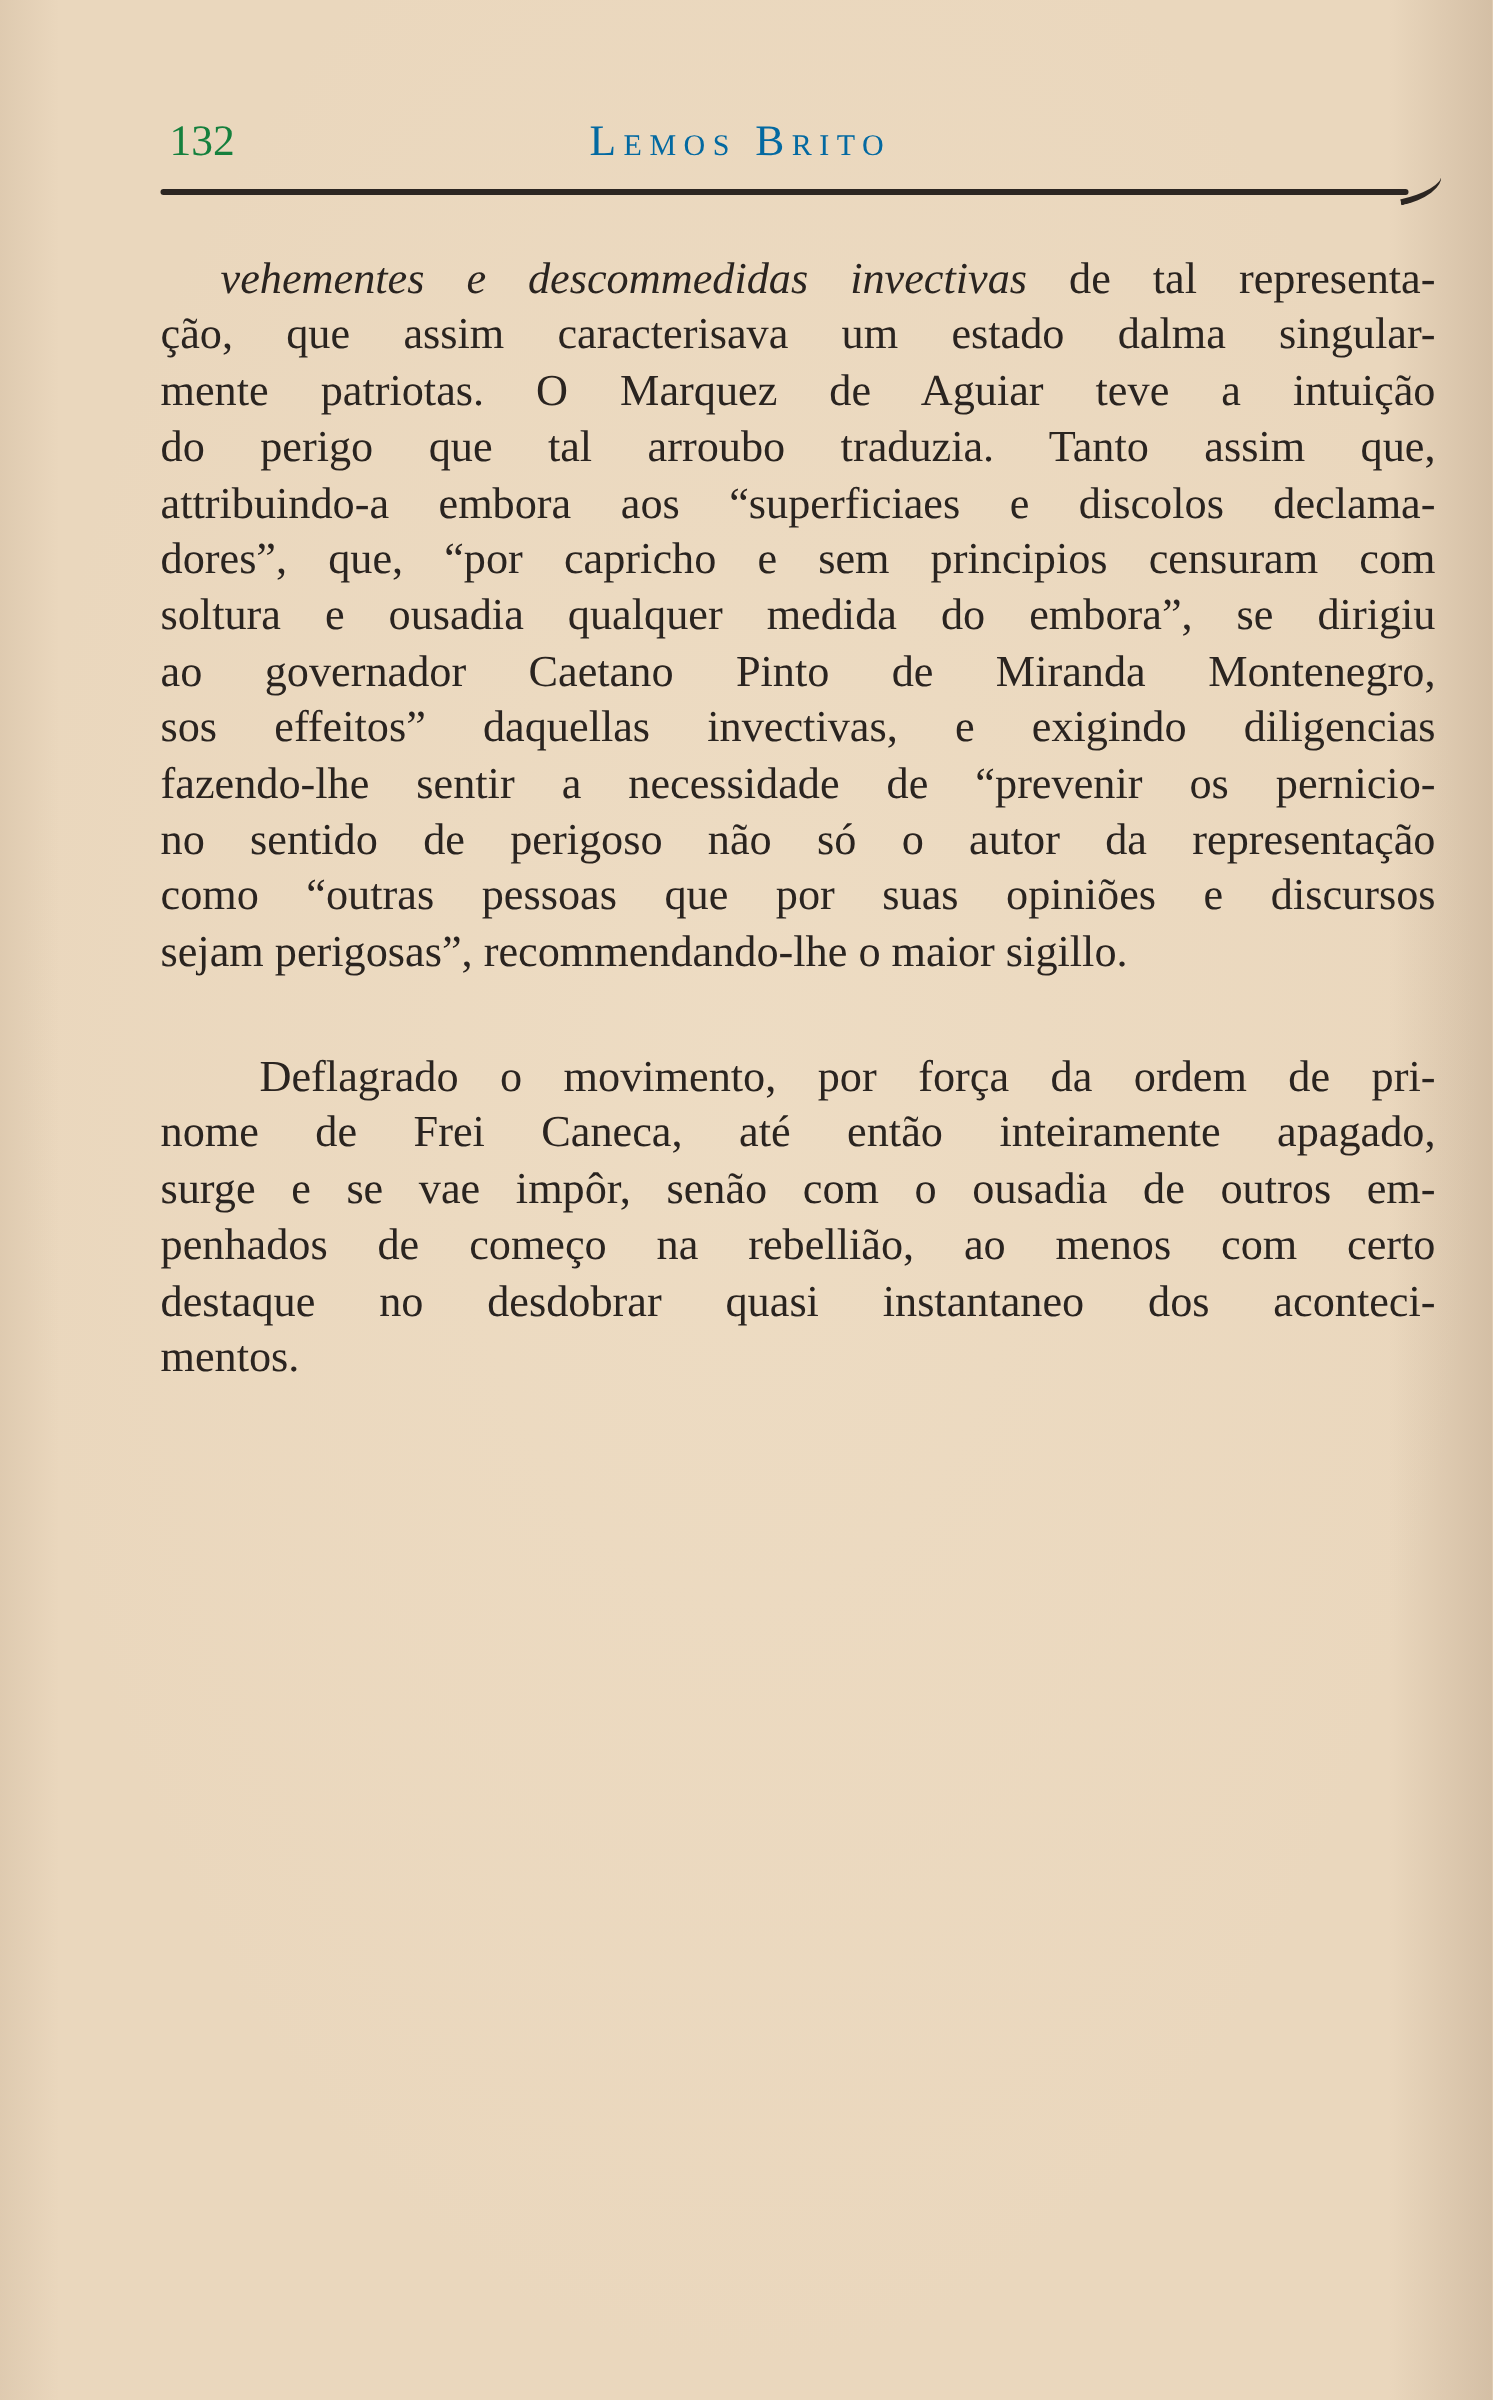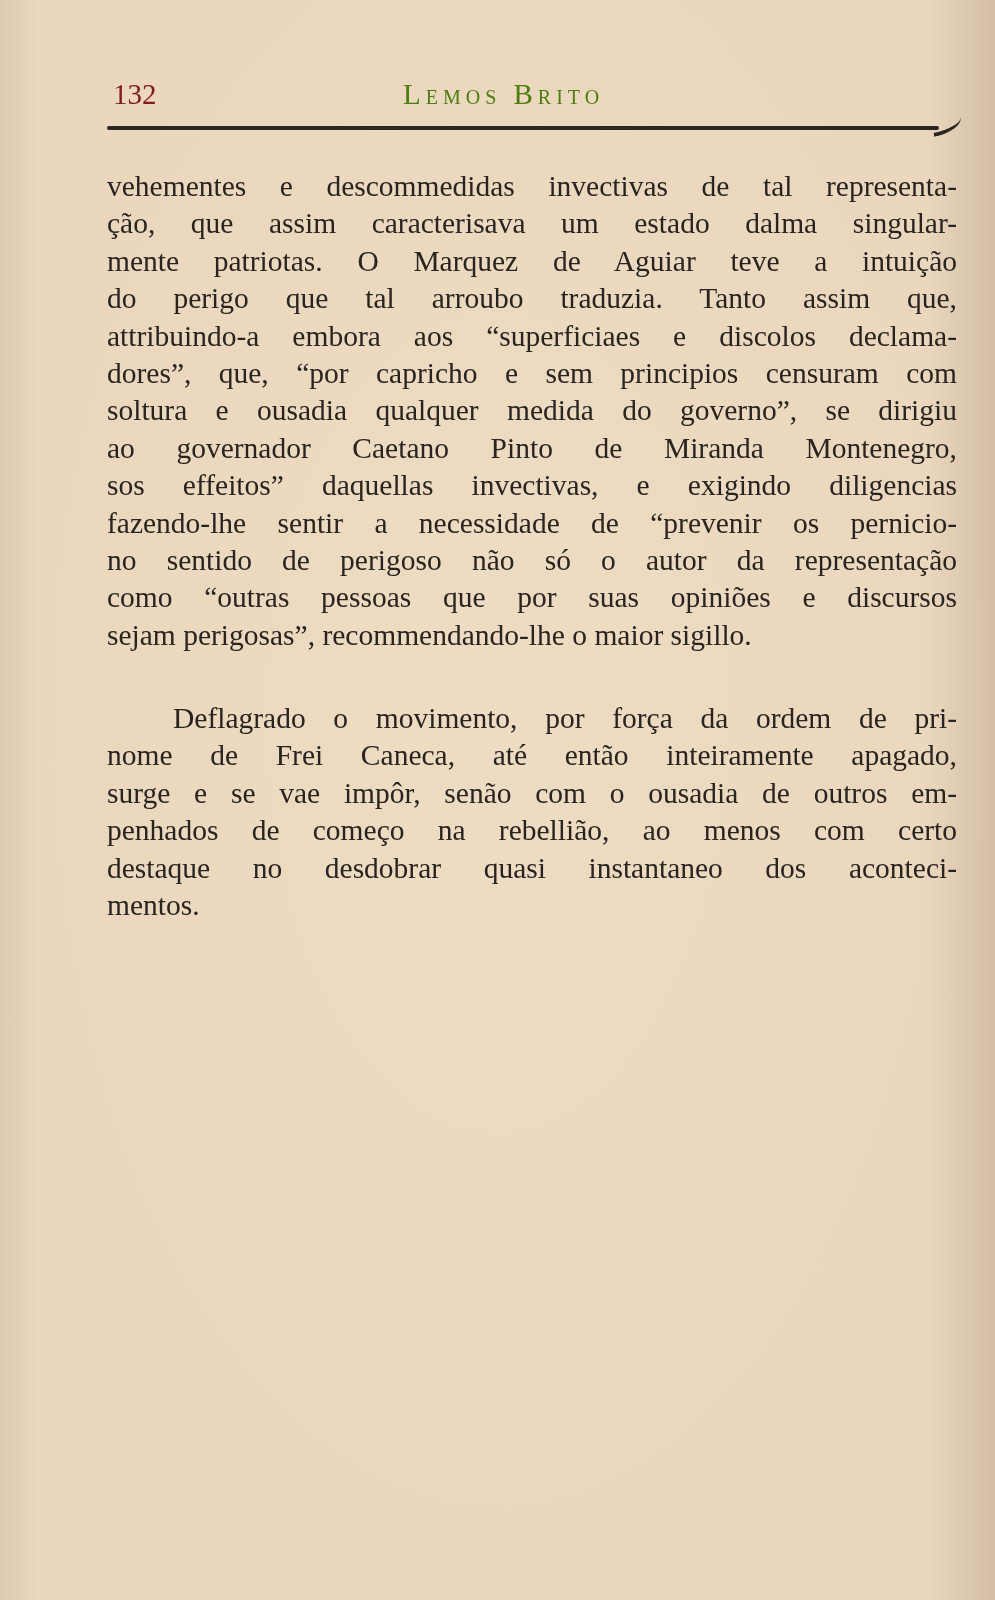--- a/index.html
+++ b/index.html
@@ -29,31 +29,31 @@
     top: 78px;
     width: 850px;
     height: 40px;
   }
   .page-number {
     position: absolute;
     left: 0;
     top: 0;
     font-family: "Liberation Serif", serif;
     font-size: 29px;
-    color: #7f1d1d;
+    color: #15803d;
   }
   .running-title {
     position: absolute;
-    left: 290px;
+    left: 280px;
     top: 0;
     font-family: "Liberation Serif", serif;
     font-size: 29px;
     font-variant: small-caps;
     letter-spacing: 5px;
-    color: #4d7c0f;
+    color: #0369a1;
   }
   .head-rule {
     position: absolute;
     left: 107px;
     top: 126px;
     width: 832px;
     height: 4px;
     background: #2c2622;
     border-radius: 2px;
   }
@@ -86,20 +86,22 @@
     color: #2a2420;
   }
   .line.last {
     text-align-last: left;
   }
   .line.indent {
     padding-left: 66px;
     margin-top: 46px;
   }
   .italic {
+    font-style: italic;
+    margin-left: 40px;
   }
 </style>
 </head>
 <body>
 
 <div class="page">
 
   <div class="running-head">
     <span class="page-number">132</span>
     <span class="running-title">Lemos Brito</span>
@@ -109,21 +111,21 @@
 
   <div class="body-text">
 
     <div>
       <span class="line"><span class="italic">vehementes e descommedidas invectivas</span><span> de tal representa-</span></span>
       <span class="line">ção, que assim caracterisava um estado dalma singular-</span>
       <span class="line">mente patriotas.  O Marquez de Aguiar teve a intuição</span>
       <span class="line">do perigo que tal arroubo traduzia.  Tanto assim que,</span>
       <span class="line">attribuindo-a embora aos “superficiaes e discolos declama-</span>
       <span class="line">dores”, que, “por capricho e sem principios censuram com</span>
-      <span class="line">soltura e ousadia qualquer medida do governo”, se dirigiu</span>
+      <span class="line">soltura e ousadia qualquer medida do embora”, se dirigiu</span>
       <span class="line">ao governador Caetano Pinto de Miranda Montenegro,</span>
       <span class="line">sos effeitos” daquellas invectivas, e exigindo diligencias</span>
       <span class="line">fazendo-lhe sentir a necessidade de “prevenir os pernicio-</span>
       <span class="line">no sentido de perigoso não só o autor da representação</span>
       <span class="line">como “outras pessoas que por suas opiniões e discursos</span>
       <span class="line last">sejam perigosas”, recommendando-lhe o maior sigillo.</span>
     </div>
 
     <div>
       <span class="line indent">Deflagrado o movimento, por força da ordem de pri-</span>

